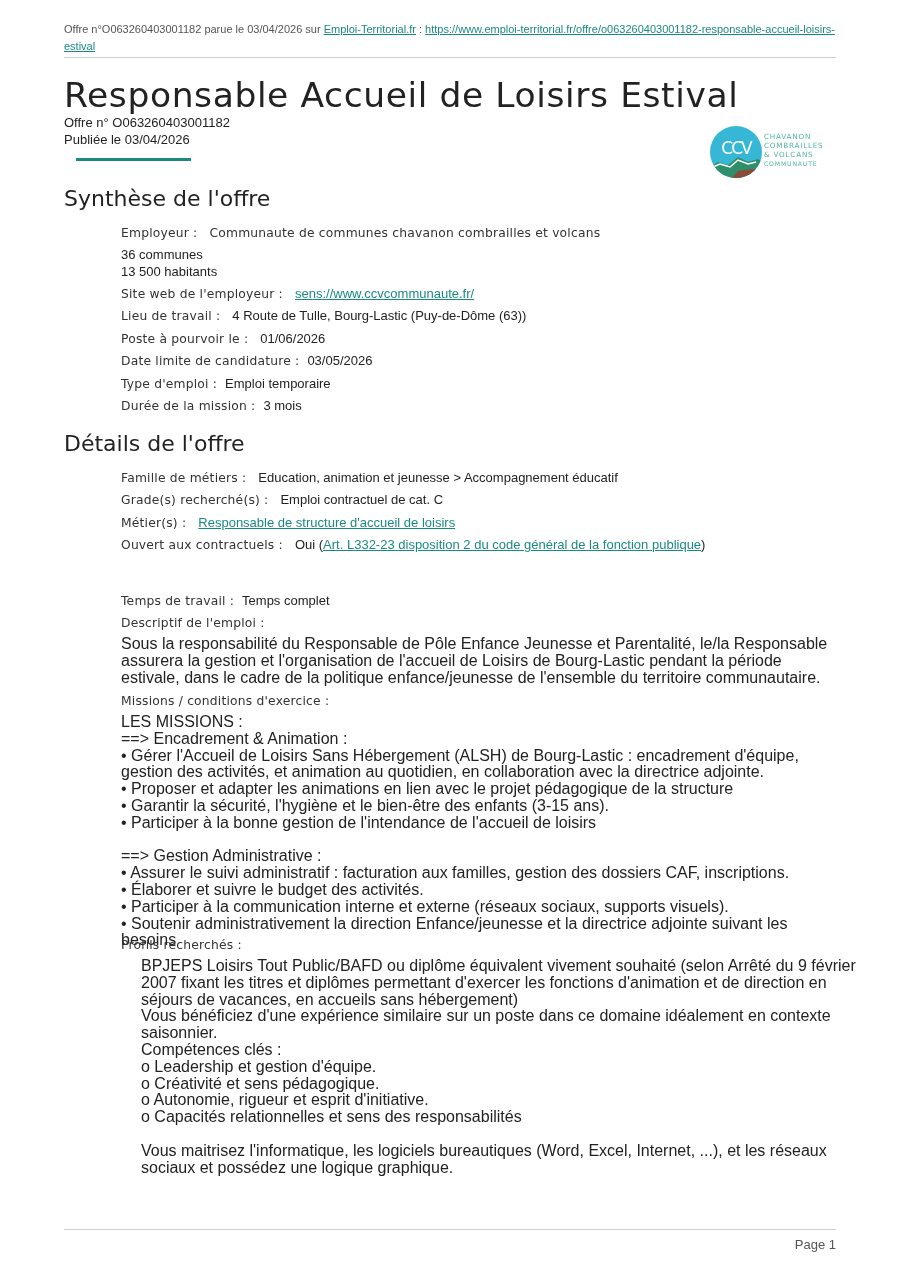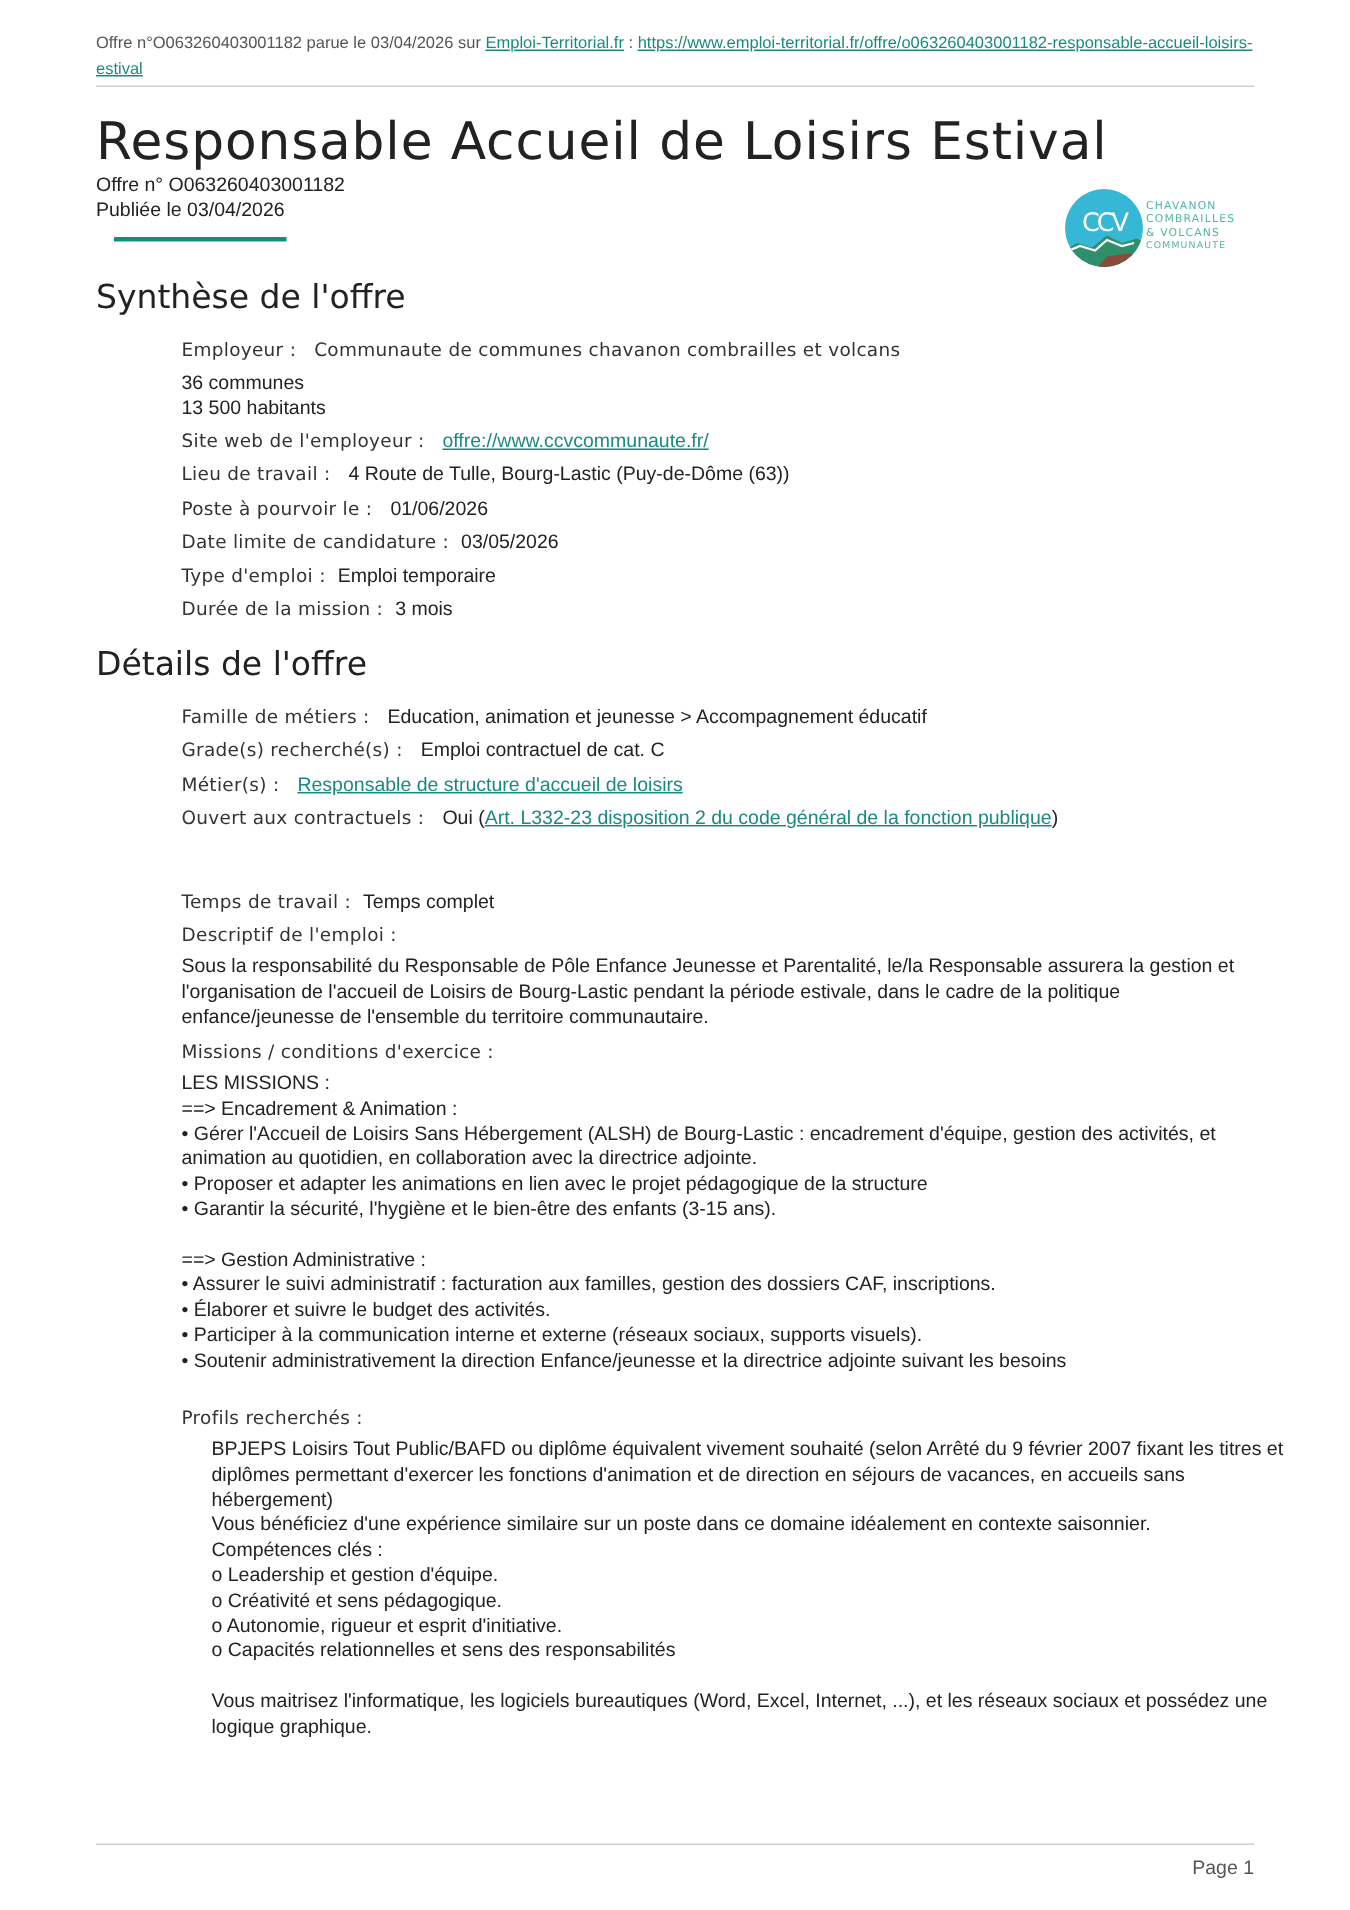--- a/index.html
+++ b/index.html
@@ -25,21 +25,21 @@
   .logo-text {
     position: absolute; left: 56px; top: 8px; font-family: "DejaVu Sans", sans-serif;
     font-size: 7.2px; line-height: 9px; letter-spacing: 0.8px; color: #4fb5a3;
   }
   .logo-text span { display: block; }
   .logo-text .small { font-size: 6.2px; }
   h2 {
     position: absolute; left: 64px; margin: 0; font-weight: normal;
     font-family: "DejaVu Sans", sans-serif; font-size: 22px; color: #222; line-height: 26px;
   }
-  .block { position: absolute; left: 121px; width: 716px; font-size: 13px; line-height: 16.8px; color: #222; }
+  .block { position: absolute; left: 121px; width: 716px; font-size: 16px; line-height: 16.8px; color: #222; }
   .lbl { font-family: "DejaVu Sans", sans-serif; font-size: 12.3px; letter-spacing: 0.2px; color: #333; }
   .row { position: absolute; left: 121px; width: 716px; font-size: 13px; line-height: 17px; }
   .gap1 { display: inline-block; width: 12px; }
   .gap2 { display: inline-block; width: 8px; }
   .para { white-space: normal; }
   .hr-bottom { position: absolute; left: 64px; top: 1229px; width: 772px; height: 1px; background: #cfcfcf; }
   .pagenum { position: absolute; right: 64px; top: 1237px; font-size: 13px; color: #555; }
   .line { display: block; }
 </style>
 </head>
@@ -83,21 +83,21 @@
 <h2 style="top:186px;">Synthèse de l'offre</h2>
 
 <div class="row" style="top:224px;">
   <span class="lbl">Employeur  :</span><span class="gap1"></span><span class="lbl">Communaute de communes chavanon combrailles et volcans</span>
 </div>
 <div class="row" style="top:246px;">
   <span class="line">36 communes</span>
   <span class="line">13 500 habitants</span>
 </div>
 <div class="row" style="top:285px;">
-  <span class="lbl">Site web de l'employeur :</span><span class="gap1"></span><a>offre://www.ccvcommunaute.fr/</a>
+  <span class="lbl">Site web de l'employeur :</span><span class="gap1"></span><a>sens://www.ccvcommunaute.fr/</a>
 </div>
 <div class="row" style="top:307px;">
   <span class="lbl">Lieu de travail :</span><span class="gap1"></span><span>4 Route de Tulle, Bourg-Lastic (Puy-de-Dôme (63))</span>
 </div>
 <div class="row" style="top:330px;">
   <span class="lbl">Poste à pourvoir le :</span><span class="gap1"></span><span>01/06/2026</span>
 </div>
 <div class="row" style="top:352px;">
   <span class="lbl">Date limite de candidature :</span><span class="gap2"></span><span>03/05/2026</span>
 </div>
@@ -132,20 +132,21 @@
 
 <div class="row" style="top:692px;">
   <span class="lbl">Missions / conditions d'exercice :</span>
 </div>
 <div class="block" style="top:714px;">
   <span class="line">LES MISSIONS :</span>
   <span class="line">==&gt; Encadrement &amp; Animation :</span>
   <span class="line">• Gérer l'Accueil de Loisirs Sans Hébergement (ALSH) de Bourg-Lastic : encadrement d'équipe, gestion des activités, et animation au quotidien, en collaboration avec la directrice adjointe.</span>
   <span class="line">• Proposer et adapter les animations en lien avec le projet pédagogique de la structure</span>
   <span class="line">• Garantir la sécurité, l'hygiène et le bien-être des enfants (3-15 ans).</span>
+  <span class="line">• Participer à la bonne gestion de l'intendance de l'accueil de loisirs</span>
   <span class="line" style="height:16.8px;"></span>
   <span class="line">==&gt; Gestion Administrative :</span>
   <span class="line">• Assurer le suivi administratif : facturation aux familles, gestion des dossiers CAF, inscriptions.</span>
   <span class="line">• Élaborer et suivre le budget des activités.</span>
   <span class="line">• Participer à la communication interne et externe (réseaux sociaux, supports visuels).</span>
   <span class="line">• Soutenir administrativement la direction Enfance/jeunesse et la directrice adjointe suivant les besoins</span>
 </div>
 
 <div class="row" style="top:936px;">
   <span class="lbl">Profils recherchés :</span>

